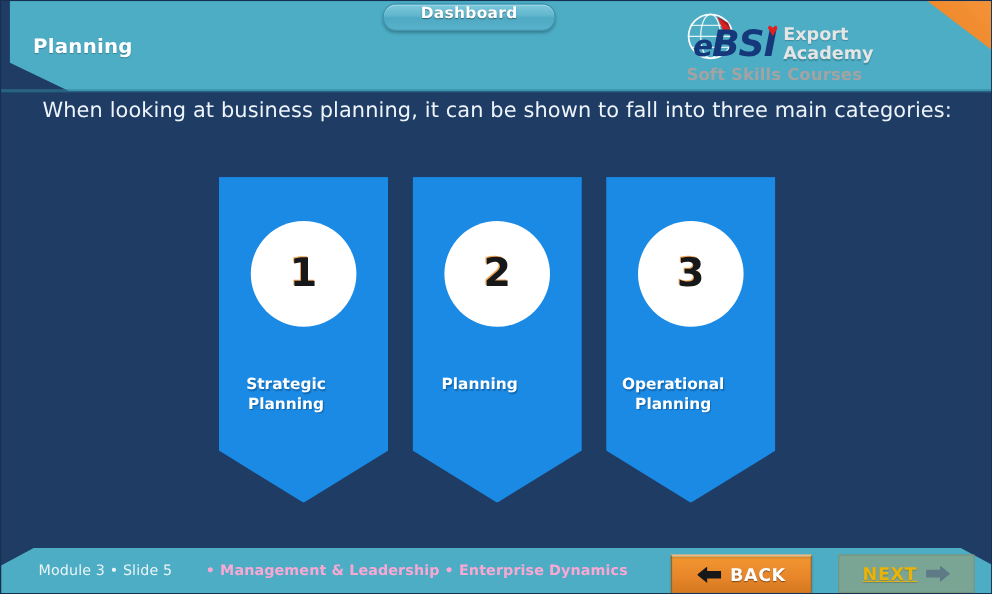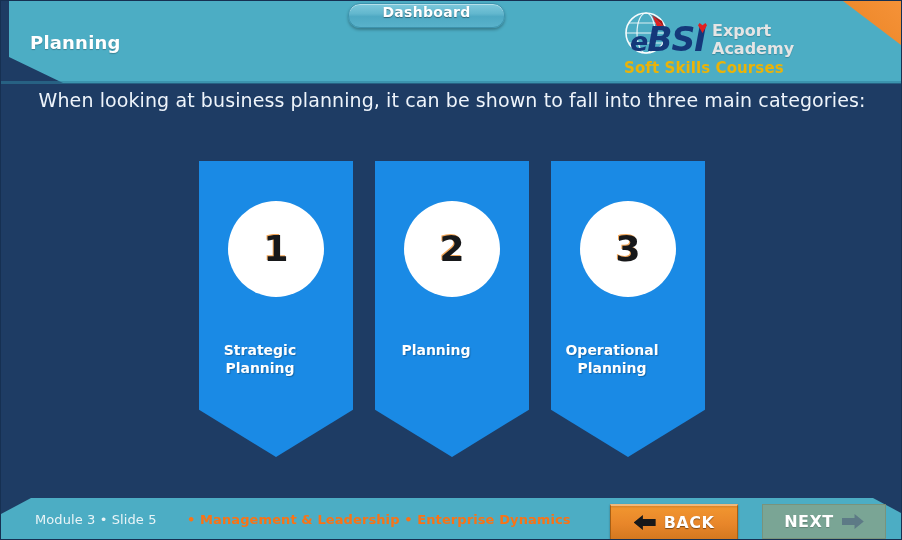--- a/index.html
+++ b/index.html
@@ -132,21 +132,21 @@
     text-shadow: 0 1px 1px rgba(0,0,0,.2);
   }
   .logo-export { top: 14px; }
   .logo-academy { top: 32px; }
   .logo-soft {
     position: absolute;
     left: 2px;
     top: 50px;
     font-size: 15px;
     font-weight: bold;
-    color: #eab308;
+    color: #a3a3a3;
     letter-spacing: .1px;
   }
 
   
   #lead-text {
     position: absolute;
     left: 0;
     top: 88px;
     width: 902px;
     text-align: center;
@@ -226,21 +226,21 @@
     font-size: 13px;
     color: #e9f4f7;
     letter-spacing: .1px;
   }
   #footer-course {
     position: absolute;
     left: 186px;
     top: 511px;
     font-size: 13px;
     font-weight: bold;
-    color: #f97316;
+    color: #f9a8d4;
     letter-spacing: .1px;
   }
 
   .nav-button {
     position: absolute;
     top: 503px;
     height: 33px;
     display: flex;
     align-items: center;
     justify-content: center;
@@ -258,23 +258,24 @@
     color: #ffffff;
     text-shadow: 0 1px 1px rgba(0,0,0,.45);
     box-shadow: 0 1px 2px rgba(0,0,0,.3);
     cursor: pointer;
   }
   #next-button {
     left: 761px;
     width: 122px;
     background: rgba(150,160,120,.62);
     border: 1px solid rgba(120,130,100,.5);
-    color: #ffffff;
+    color: #eab308;
     text-shadow: 0 1px 1px rgba(0,0,0,.2);
     cursor: default;
+    text-decoration: underline;
   }
   .arrow-left, .arrow-right {
     width: 22px;
     height: 15px;
     display: inline-block;
   }
   .arrow-left {
     background: #17181a;
     -webkit-clip-path: polygon(0 50%, 42% 0, 42% 27%, 100% 27%, 100% 73%, 42% 73%, 42% 100%);
     clip-path: polygon(0 50%, 42% 0, 42% 27%, 100% 27%, 100% 73%, 42% 73%, 42% 100%);

